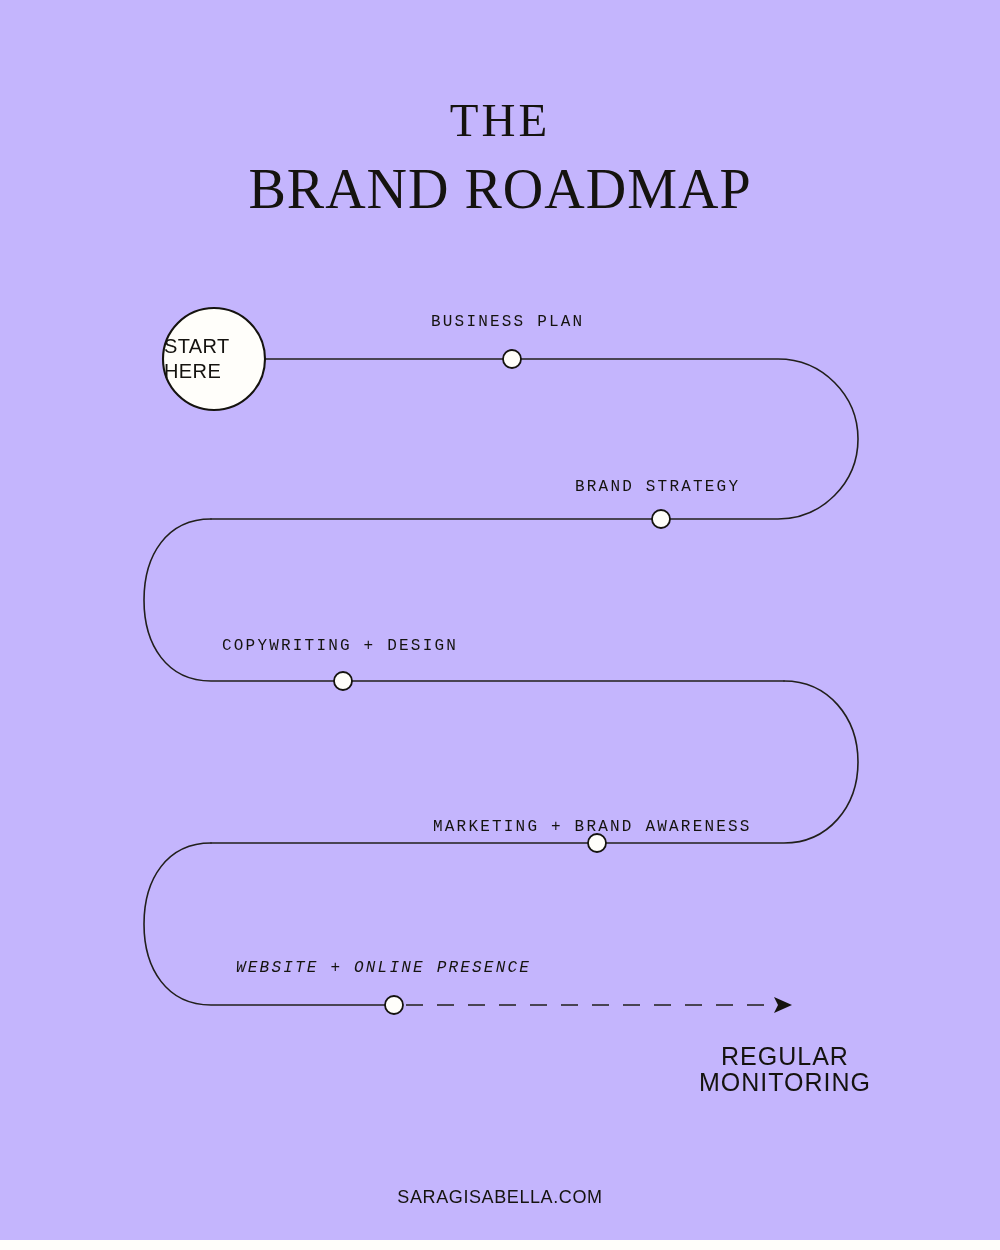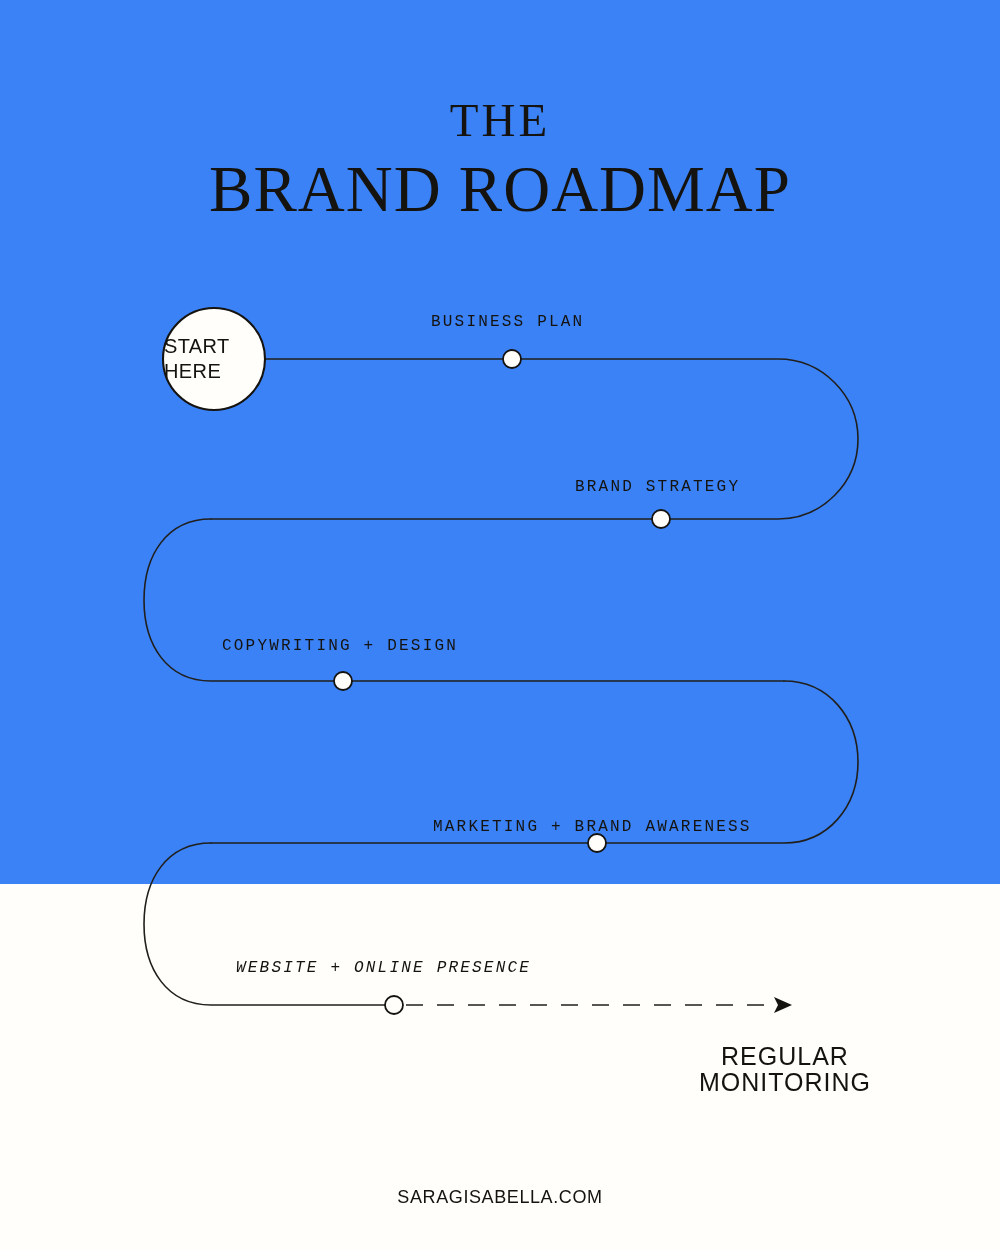--- a/index.html
+++ b/index.html
@@ -9,43 +9,43 @@
   body {
     width: 1000px;
     height: 1250px;
     background: #FFFEFA;
     font-family: "Liberation Sans", sans-serif;
     overflow: hidden;
   }
   #page {
     position: relative;
     width: 1000px;
-    height: 884px;
-    background: #3b82f6;
+    height: 1240px;
+    background: #c4b5fd;
   }
 
   
   .title-block {
     position: absolute;
     top: 94px;
     left: 0;
     width: 1000px;
     text-align: center;
   }
   .title-the {
     font-family: "Liberation Serif", "DejaVu Serif", serif;
     font-size: 47px;
     line-height: 52px;
     letter-spacing: 3px;
     color: #15130f;
     font-weight: 400;
   }
   .title-main {
     font-family: "Liberation Serif", "DejaVu Serif", serif;
-    font-size: 65px;
+    font-size: 56px;
     line-height: 82px;
     letter-spacing: 1px;
     color: #15130f;
     font-weight: 400;
     margin-top: 2px;
   }
 
   
   #roadmap {
     position: absolute;

